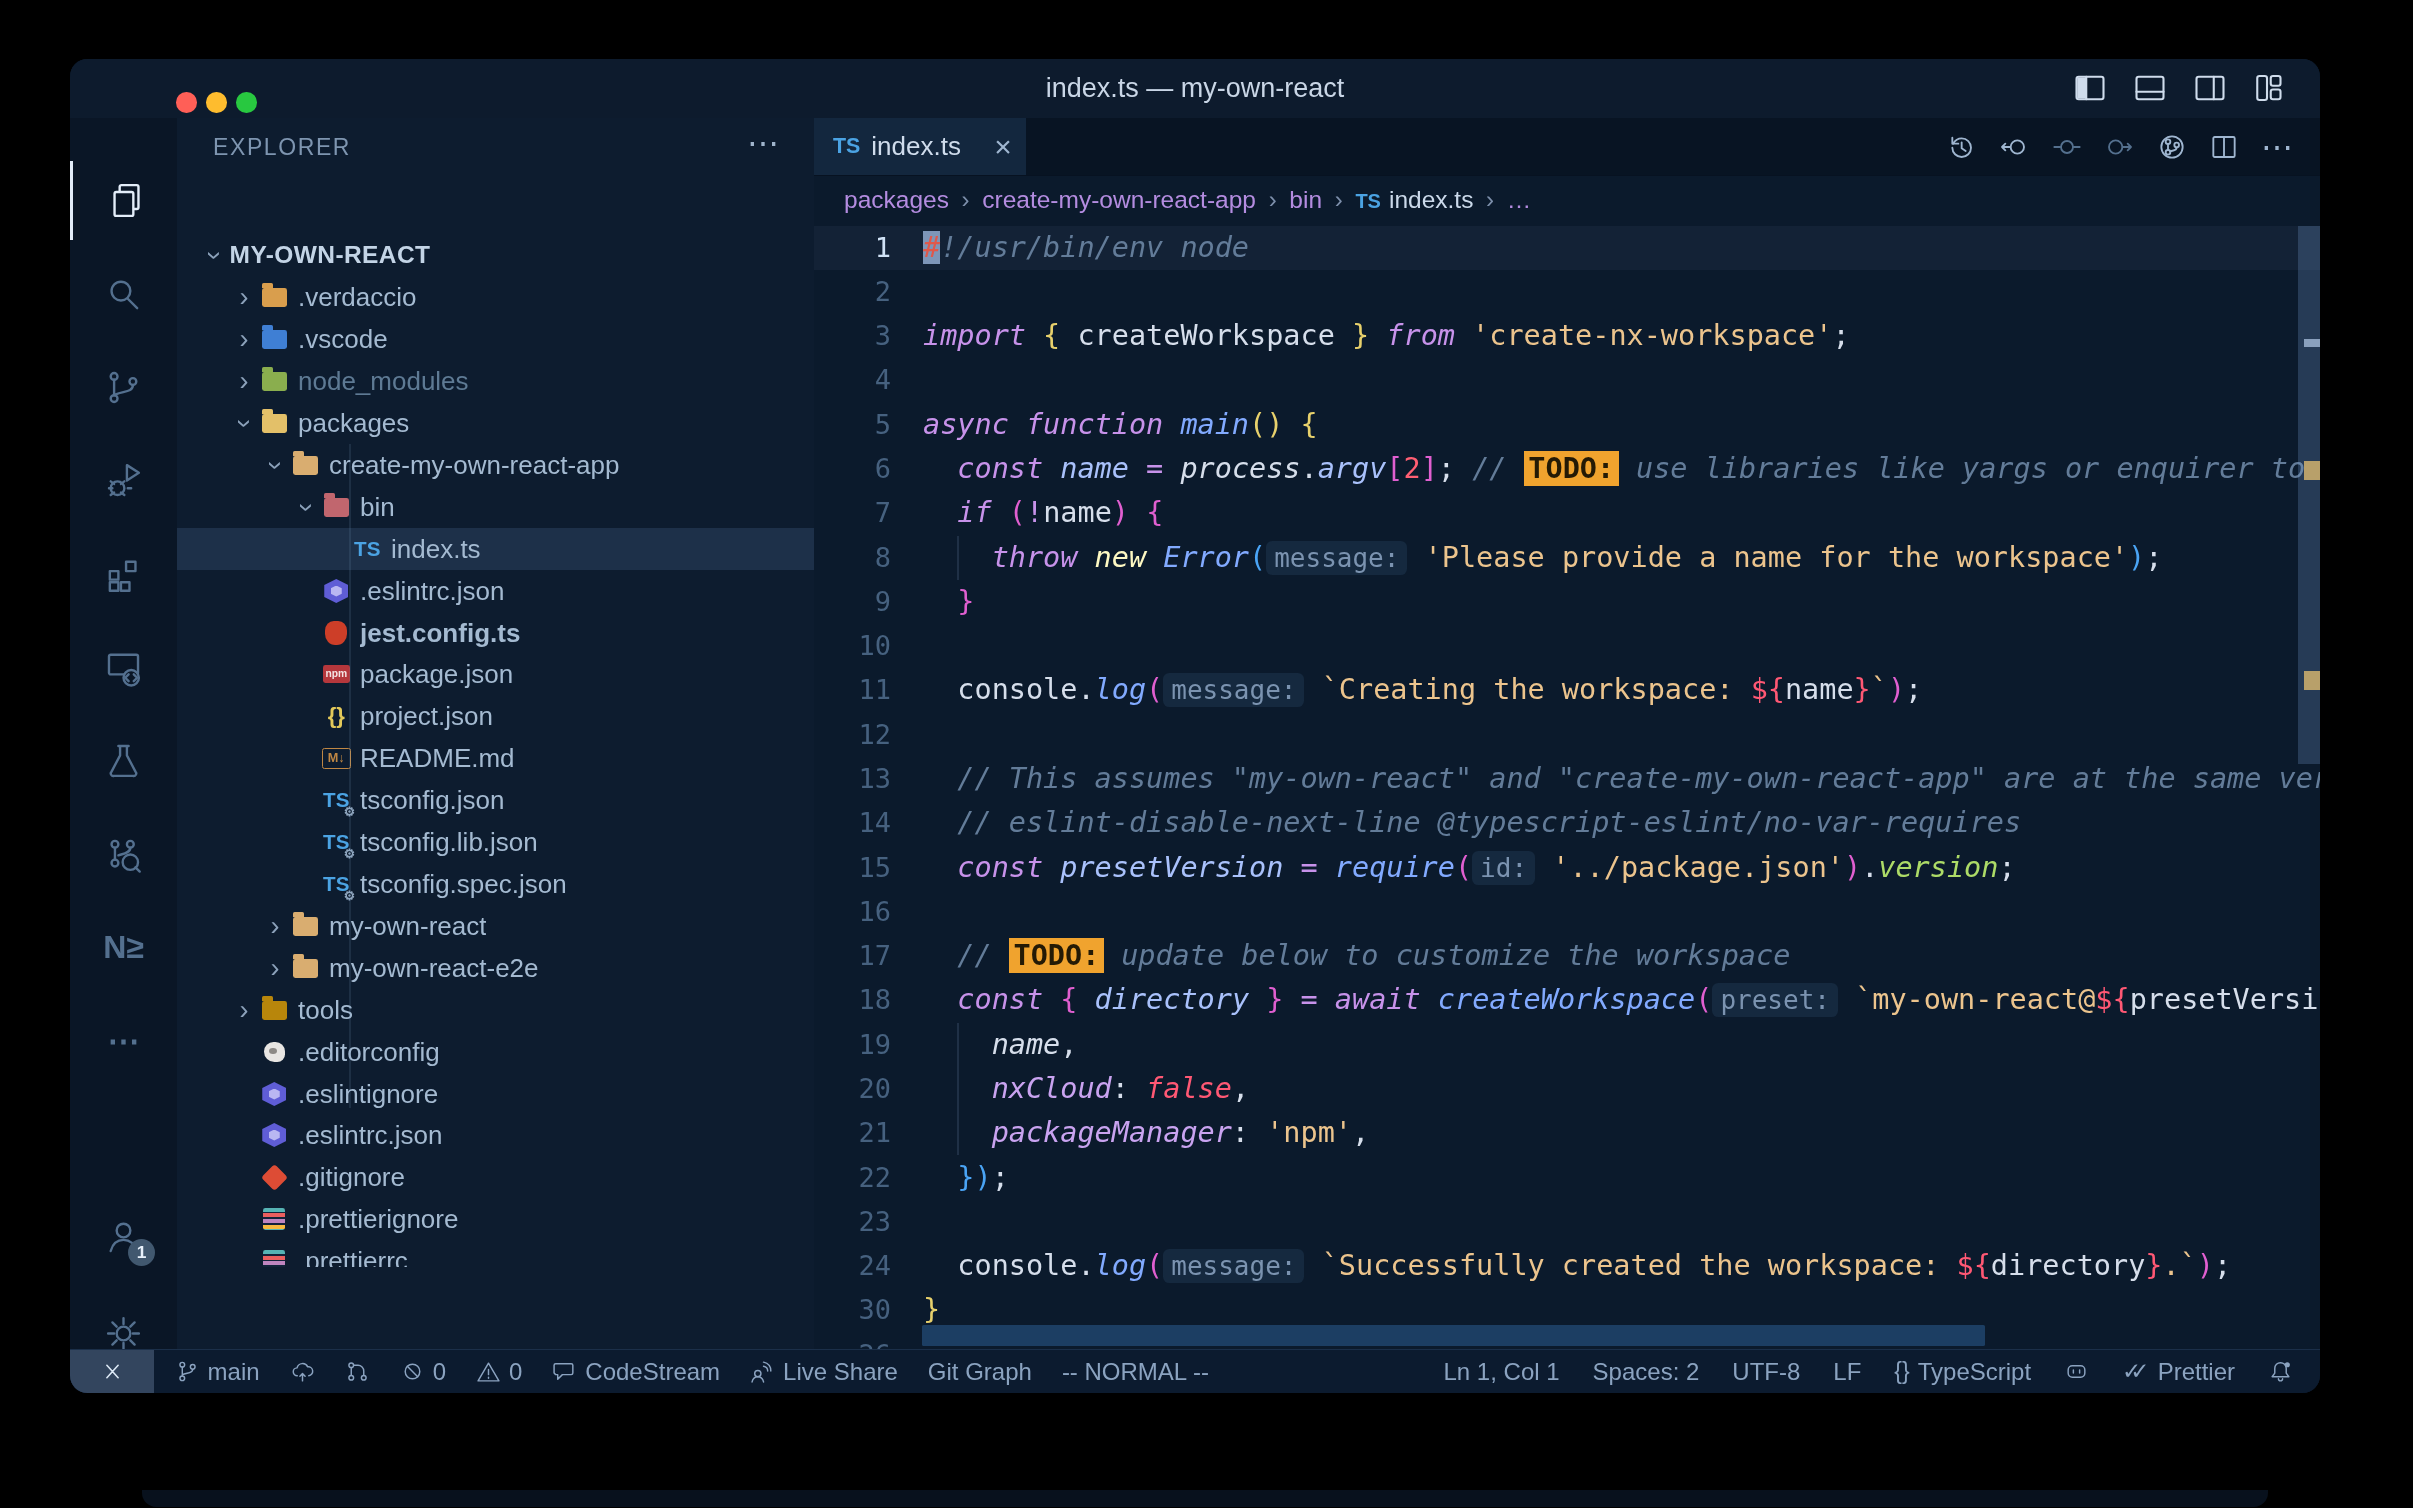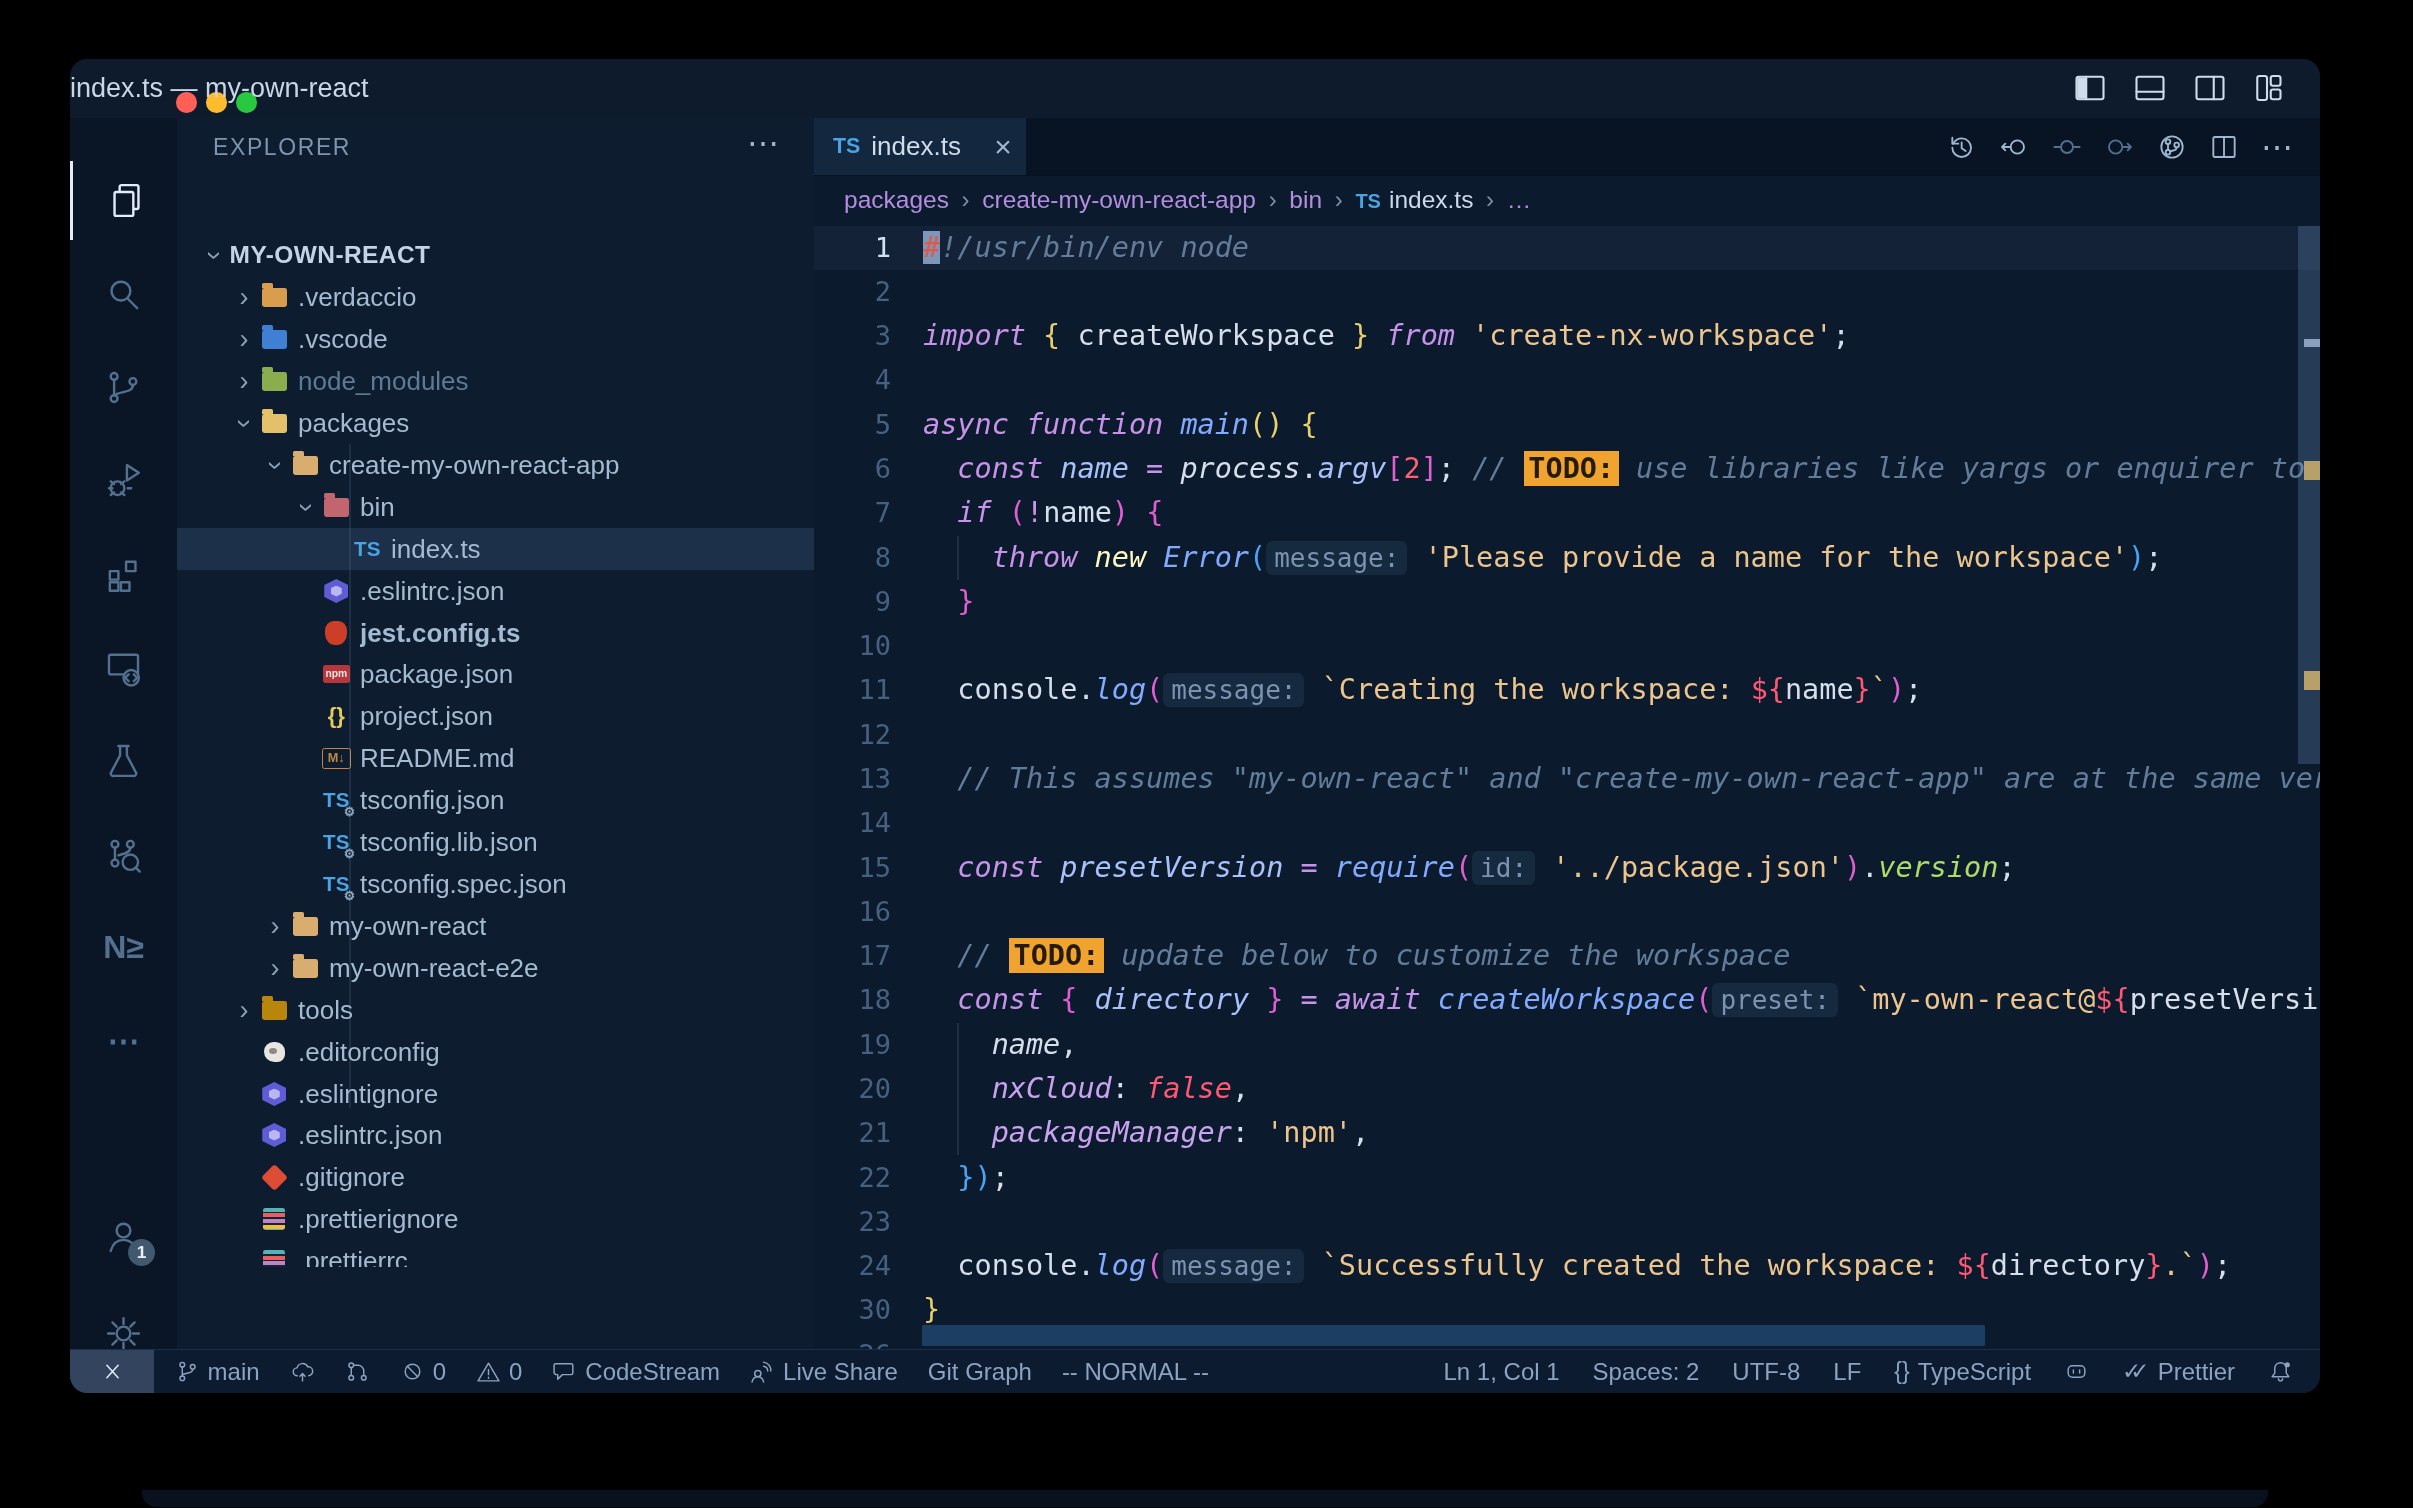--- a/index.html
+++ b/index.html
@@ -4,21 +4,21 @@
 <style>
   html,body{margin:0;padding:0;background:#000;}
   .screen{position:relative;width:2413px;height:1509px;background:#000;overflow:hidden;
           font-family:"Liberation Sans",sans-serif;-webkit-font-smoothing:antialiased;}
   .window{position:absolute;left:70px;top:59px;width:2250px;height:1334px;background:#0b1a2c;
           border-radius:17.4px;overflow:hidden;box-shadow:0 32px 95px rgba(0,0,0,.85);}
   
   .titlebar{position:absolute;left:0;top:0;width:100%;height:59px;background:#0d1b2d;}
   .tl{position:absolute;top:33px;width:20.6px;height:20.6px;border-radius:50%;}
   .tl.r{left:106px;background:#ff5f57;} .tl.y{left:136px;background:#febc2e;} .tl.g{left:166px;background:#28c840;}
-  .wtitle{position:absolute;left:0;right:0;top:0;height:59px;line-height:59px;text-align:left;
+  .wtitle{position:absolute;left:0;right:0;top:0;height:59px;line-height:59px;text-align:center;
           color:#c9d6e6;font-size:27px;}
   .laybtns{position:absolute;right:32px;top:11px;display:flex;gap:24px;color:#cfdcec;}
   .laybtns .ic svg{width:36px;height:36px;}
   
   .bodyrow{position:absolute;left:0;top:59px;width:100%;height:1231px;}
   .activity{position:absolute;left:0;top:0;width:107px;height:100%;background:#0a1626;}
   .act-item{position:absolute;left:0;width:107px;height:79px;display:flex;align-items:center;justify-content:center;
             color:#54708f;cursor:pointer;}
   .act-item.active{color:#e3edf9;border-left:3.2px solid #e3edf9;}
   .act-item svg{width:41px;height:41px;} .act-item .txt{font-size:32px;font-weight:bold;}
@@ -502,21 +502,21 @@
             <div class="cline" style="top: 134px;"><span class="lnum">4</span><span class="ltxt"></span></div>
             <div class="cline" style="top: 179px;"><span class="lnum">5</span><span class="ltxt"><span class="tk c-kw">async function </span><span class="tk c-fn">main</span><span class="tk c-y">()</span><span class="tk"> </span><span class="tk c-y">{</span></span></div>
             <div class="cline" style="top: 223px;"><span class="lnum">6</span><span class="ltxt"><span class="tk">  </span><span class="tk c-kw">const </span><span class="tk c-var">name</span><span class="tk c-kwp"> = </span><span class="tk c-it">process</span><span class="tk">.</span><span class="tk c-var">argv</span><span class="tk c-pk">[</span><span class="tk c-num">2</span><span class="tk c-pk">]</span><span class="tk">; </span><span class="tk c-cmt">// </span><span class="tk c-todo">TODO:</span><span class="tk c-cmt"> use libraries like yargs or enquirer to support</span></span></div>
             <div class="cline" style="top: 267px;"><span class="lnum">7</span><span class="ltxt"><span class="tk">  </span><span class="tk c-kw">if </span><span class="tk c-pk">(</span><span class="tk c-kwp">!</span><span class="tk">name</span><span class="tk c-pk">)</span><span class="tk"> </span><span class="tk c-pk">{</span></span></div>
             <div class="cline" style="top: 312px;"><span class="lnum">8</span><div class="guide" style="left: 143px;"></div><span class="ltxt"><span class="tk">    </span><span class="tk c-kw">throw </span><span class="tk c-teal">new </span><span class="tk c-fn">Error</span><span class="tk c-bl">(</span><span class="tk c-hint">message:</span><span class="tk"> </span><span class="tk c-str">'Please provide a name for the workspace'</span><span class="tk c-bl">)</span><span class="tk">;</span></span></div>
             <div class="cline" style="top: 356px;"><span class="lnum">9</span><span class="ltxt"><span class="tk">  </span><span class="tk c-pk">}</span></span></div>
             <div class="cline" style="top: 400px;"><span class="lnum">10</span><span class="ltxt"></span></div>
             <div class="cline" style="top: 444px;"><span class="lnum">11</span><span class="ltxt"><span class="tk">  console.</span><span class="tk c-fn">log</span><span class="tk c-pk">(</span><span class="tk c-hint">message:</span><span class="tk"> </span><span class="tk c-str">`Creating the workspace: </span><span class="tk c-red">${</span><span class="tk">name</span><span class="tk c-red">}</span><span class="tk c-str">`</span><span class="tk c-pk">)</span><span class="tk">;</span></span></div>
             <div class="cline" style="top: 489px;"><span class="lnum">12</span><span class="ltxt"></span></div>
             <div class="cline" style="top: 533px;"><span class="lnum">13</span><span class="ltxt"><span class="tk">  </span><span class="tk c-cmt">// This assumes "my-own-react" and "create-my-own-react-app" are at the same version</span></span></div>
-            <div class="cline" style="top: 577px;"><span class="lnum">14</span><span class="ltxt"><span class="tk">  </span></span></div>
+            <div class="cline" style="top: 577px;"><span class="lnum">14</span><span class="ltxt"><span class="tk">  </span><span class="tk c-cmt">// eslint-disable-next-line @typescript-eslint/no-var-requires</span></span></div>
             <div class="cline" style="top: 622px;"><span class="lnum">15</span><span class="ltxt"><span class="tk">  </span><span class="tk c-kw">const </span><span class="tk c-var">presetVersion</span><span class="tk c-kwp"> = </span><span class="tk c-fn">require</span><span class="tk c-pk">(</span><span class="tk c-hint">id:</span><span class="tk"> </span><span class="tk c-str">'../package.json'</span><span class="tk c-pk">)</span><span class="tk">.</span><span class="tk c-grn">version</span><span class="tk">;</span></span></div>
             <div class="cline" style="top: 666px;"><span class="lnum">16</span><span class="ltxt"></span></div>
             <div class="cline" style="top: 710px;"><span class="lnum">17</span><span class="ltxt"><span class="tk">  </span><span class="tk c-cmt">// </span><span class="tk c-todo">TODO:</span><span class="tk c-cmt"> update below to customize the workspace</span></span></div>
             <div class="cline" style="top: 754px;"><span class="lnum">18</span><span class="ltxt"><span class="tk">  </span><span class="tk c-kw">const </span><span class="tk c-pk">{ </span><span class="tk c-var">directory</span><span class="tk c-pk"> }</span><span class="tk c-kwp"> = </span><span class="tk c-kw">await </span><span class="tk c-fn">createWorkspace</span><span class="tk c-pk">(</span><span class="tk c-hint">preset:</span><span class="tk"> </span><span class="tk c-str">`my-own-react@</span><span class="tk c-red">${</span><span class="tk">presetVersion</span></span></div>
             <div class="cline" style="top: 799px;"><span class="lnum">19</span><div class="guide" style="left: 143px;"></div><span class="ltxt"><span class="tk">    </span><span class="tk c-it">name</span><span class="tk">,</span></span></div>
             <div class="cline" style="top: 843px;"><span class="lnum">20</span><div class="guide" style="left: 143px;"></div><span class="ltxt"><span class="tk">    </span><span class="tk c-obj">nxCloud</span><span class="tk">: </span><span class="tk c-redit">false</span><span class="tk">,</span></span></div>
             <div class="cline" style="top: 887px;"><span class="lnum">21</span><div class="guide" style="left: 143px;"></div><span class="ltxt"><span class="tk">    </span><span class="tk c-obj">packageManager</span><span class="tk">: </span><span class="tk c-str">'npm'</span><span class="tk">,</span></span></div>
             <div class="cline" style="top: 932px;"><span class="lnum">22</span><span class="ltxt"><span class="tk">  </span><span class="tk c-bl">})</span><span class="tk">;</span></span></div>
             <div class="cline" style="top: 976px;"><span class="lnum">23</span><span class="ltxt"></span></div>
             <div class="cline" style="top: 1020px;"><span class="lnum">24</span><span class="ltxt"><span class="tk">  console.</span><span class="tk c-fn">log</span><span class="tk c-pk">(</span><span class="tk c-hint">message:</span><span class="tk"> </span><span class="tk c-str">`Successfully created the workspace: </span><span class="tk c-red">${</span><span class="tk">directory</span><span class="tk c-red">}</span><span class="tk c-str">.`</span><span class="tk c-pk">)</span><span class="tk">;</span></span></div>

